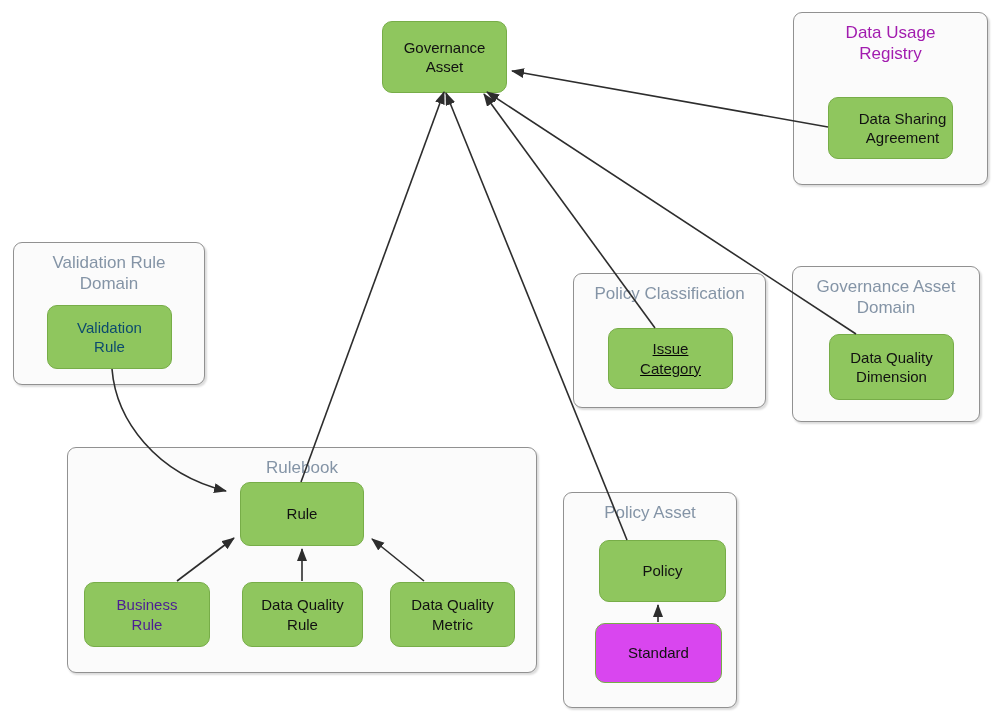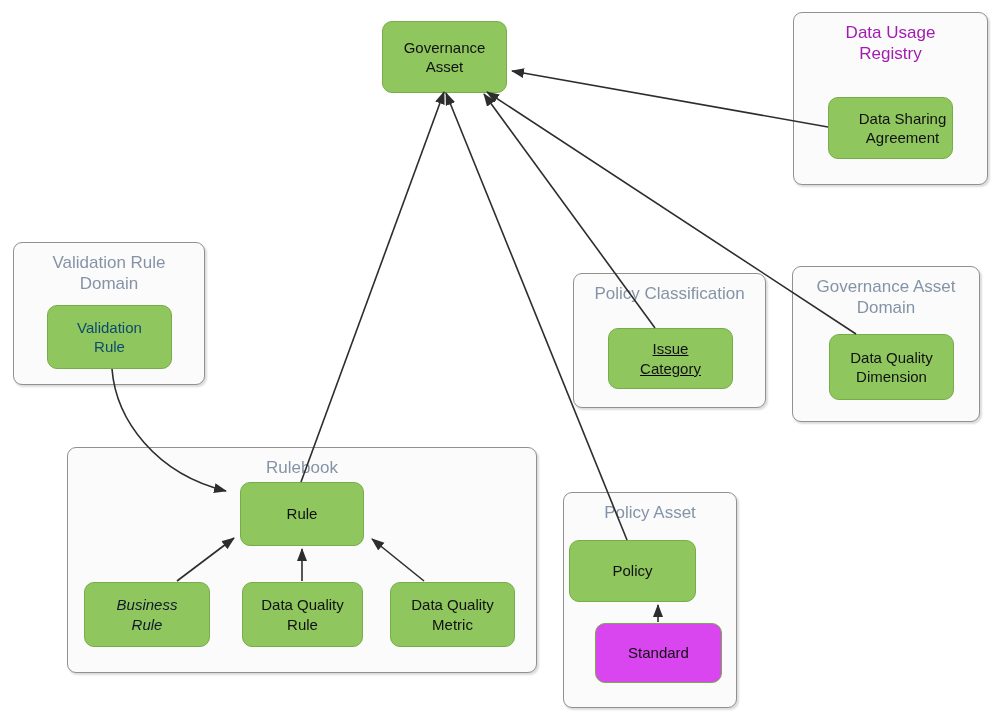--- a/index.html
+++ b/index.html
@@ -94,40 +94,40 @@
 Agreement</span>
     </div>
     <div class="node" style="left: 47px; top: 305px; width: 125px; height: 64px; background: rgb(143, 198, 94); border-color: rgb(119, 173, 72);">
       <span class="node-label" style="color: #0c4a6e;">Validation
 Rule</span>
     </div>
     <div class="node" style="left: 240px; top: 482px; width: 124px; height: 64px; background: rgb(143, 198, 94); border-color: rgb(119, 173, 72);">
       <span class="node-label" style="color: rgb(17, 17, 17);">Rule</span>
     </div>
     <div class="node" style="left: 84px; top: 582px; width: 126px; height: 65px; background: rgb(143, 198, 94); border-color: rgb(119, 173, 72);">
-      <span class="node-label" style="color: #0f172a; font-style: italic;">Business
+      <span class="node-label" style="color: #4c1d95;">Business
 Rule</span>
     </div>
     <div class="node" style="left: 242px; top: 582px; width: 121px; height: 65px; background: rgb(143, 198, 94); border-color: rgb(119, 173, 72);">
       <span class="node-label" style="color: rgb(17, 17, 17);">Data Quality
 Rule</span>
     </div>
     <div class="node" style="left: 390px; top: 582px; width: 125px; height: 65px; background: rgb(143, 198, 94); border-color: rgb(119, 173, 72);">
       <span class="node-label" style="color: rgb(17, 17, 17);">Data Quality
 Metric</span>
     </div>
     <div class="node" style="left: 608px; top: 328px; width: 125px; height: 61px; background: rgb(143, 198, 94); border-color: rgb(119, 173, 72); text-decoration: underline;">
       <span class="node-label" style="color: rgb(17, 17, 17);">Issue
 Category</span>
     </div>
     <div class="node" style="left: 829px; top: 334px; width: 125px; height: 66px; background: rgb(143, 198, 94); border-color: rgb(119, 173, 72);">
       <span class="node-label" style="color: rgb(17, 17, 17);">Data Quality
 Dimension</span>
     </div>
-    <div class="node" style="left: 569px; top: 540px; width: 127px; height: 62px; background: rgb(143, 198, 94); border-color: rgb(119, 173, 72);">
+    <div class="node" style="left: 599px; top: 540px; width: 127px; height: 62px; background: rgb(143, 198, 94); border-color: rgb(119, 173, 72);">
       <span class="node-label" style="color: rgb(17, 17, 17);">Policy</span>
     </div>
     <div class="node" style="left: 595px; top: 623px; width: 127px; height: 60px; background: #d946ef; border-color: rgb(119, 173, 72);">
       <span class="node-label" style="color: rgb(17, 17, 17);">Standard</span>
     </div>
     <svg id="edges-layer" viewBox="0 0 998 722">
       <defs>
         <marker id="arrow" markerUnits="userSpaceOnUse" markerWidth="15" markerHeight="12" refX="12" refY="5" orient="auto">
           <path d="M0,0 L13,5 L0,10 z" fill="#2d2d2d"></path>
         </marker>

